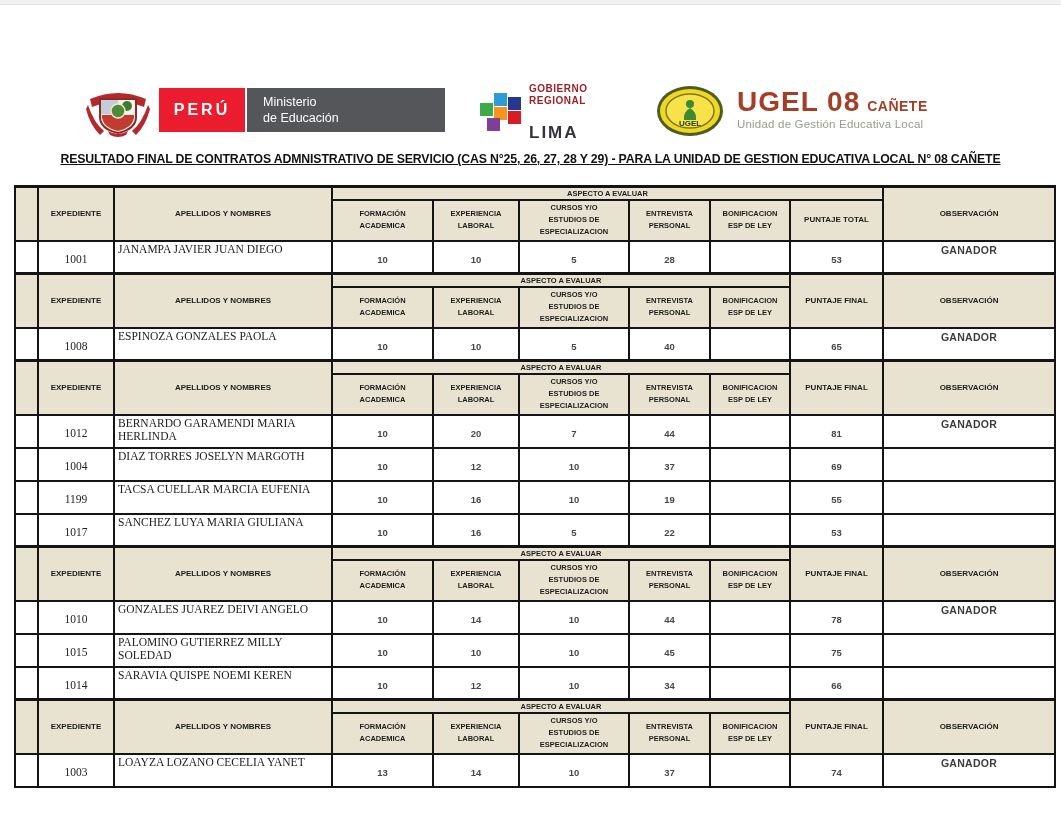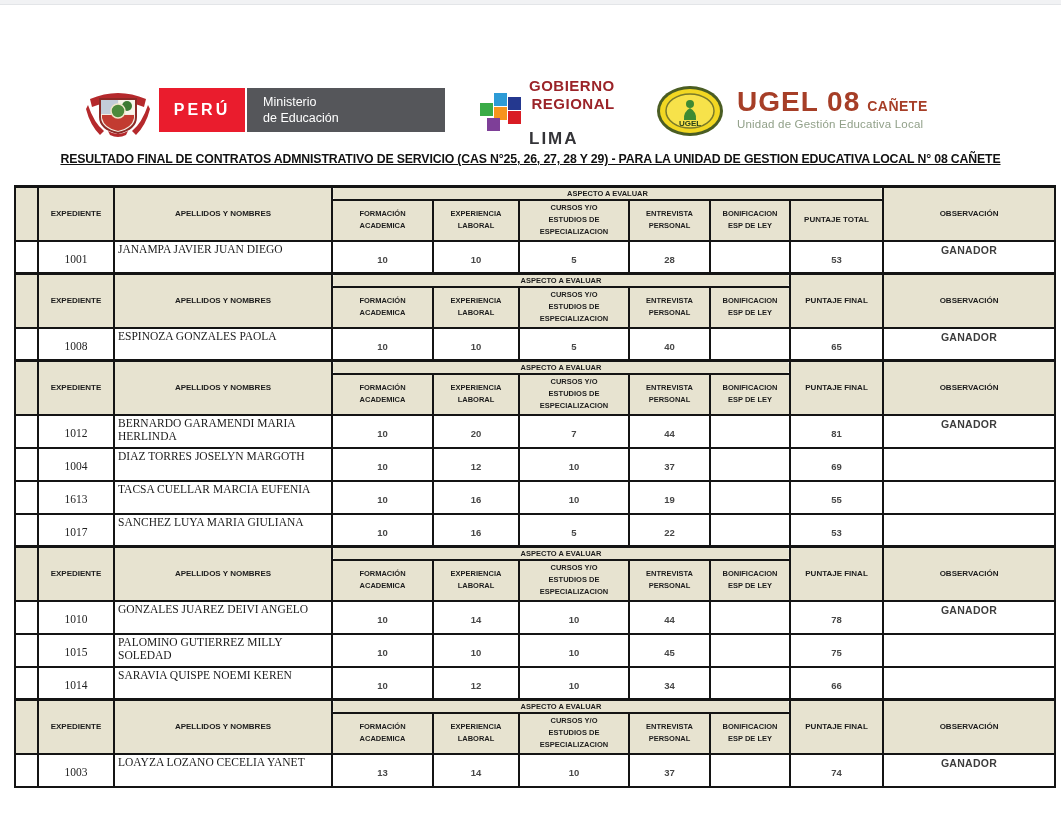--- a/index.html
+++ b/index.html
@@ -11,21 +11,21 @@
   
   #logoband { position:absolute; top:82px; left:0; width:1061px; height:58px; }
   #coat { position:absolute; left:86px; top:3px; width:64px; height:52px; }
   #perubox { position:absolute; left:159px; top:6px; width:86px; height:44px; background:#ea1c2d;
              color:#fff; font-weight:bold; font-size:16px; letter-spacing:3px;
              display:flex; align-items:center; justify-content:center; }
   #minedubox { position:absolute; left:247px; top:6px; width:198px; height:44px; background:#55565a;
                color:#fff; font-size:12.5px; line-height:1.3; padding:6px 0 0 16px; }
   #grl { position:absolute; left:479px; top:4px; height:52px; display:flex; align-items:center; }
   #grl-text { margin-left:6px; line-height:1; }
-  .grl-small { font-size:15px; font-weight:900; color:#9b2328; letter-spacing:0.5px; line-height:1.15;text-align:right; }
+  .grl-small { font-size:10px; font-weight:900; color:#9b2328; letter-spacing:0.5px; line-height:1.15; }
   .grl-big { font-size:17px; font-weight:900; color:#343438; letter-spacing:2px; margin-top:18px; }
   #ugel { position:absolute; left:655px; top:2px; display:flex; align-items:flex-start; }
   #ugel-seal { width:70px; height:54px; }
   #ugel-text { margin-left:12px; padding-top:4px; }
   #ugel-line1 { display:flex; align-items:baseline; }
   #ugel-name { font-size:28px; font-weight:900; color:#a63e27; letter-spacing:1px; line-height:1; }
   #ugel-city { font-size:14px; font-weight:900; color:#a63e27; margin-left:7px; letter-spacing:0.5px; }
   #ugel-sub { font-size:11.5px; color:#91a089; margin-top:2px; letter-spacing:0.2px; }
 
   
@@ -248,21 +248,21 @@
             <td class="d-num">10</td>
             <td class="d-num">12</td>
             <td class="d-num">10</td>
             <td class="d-num">37</td>
             <td class="d-num"></td>
             <td class="d-num">69</td>
             <td class="d-obs"></td>
           </tr>
           <tr class="drow">
             <td class="d-blank"></td>
-            <td class="d-exp">1613</td>
+            <td class="d-exp">1199</td>
             <td class="d-name">TACSA CUELLAR MARCIA EUFENIA</td>
             <td class="d-num">10</td>
             <td class="d-num">16</td>
             <td class="d-num">10</td>
             <td class="d-num">19</td>
             <td class="d-num"></td>
             <td class="d-num">55</td>
             <td class="d-obs"></td>
           </tr>
           <tr class="drow">

